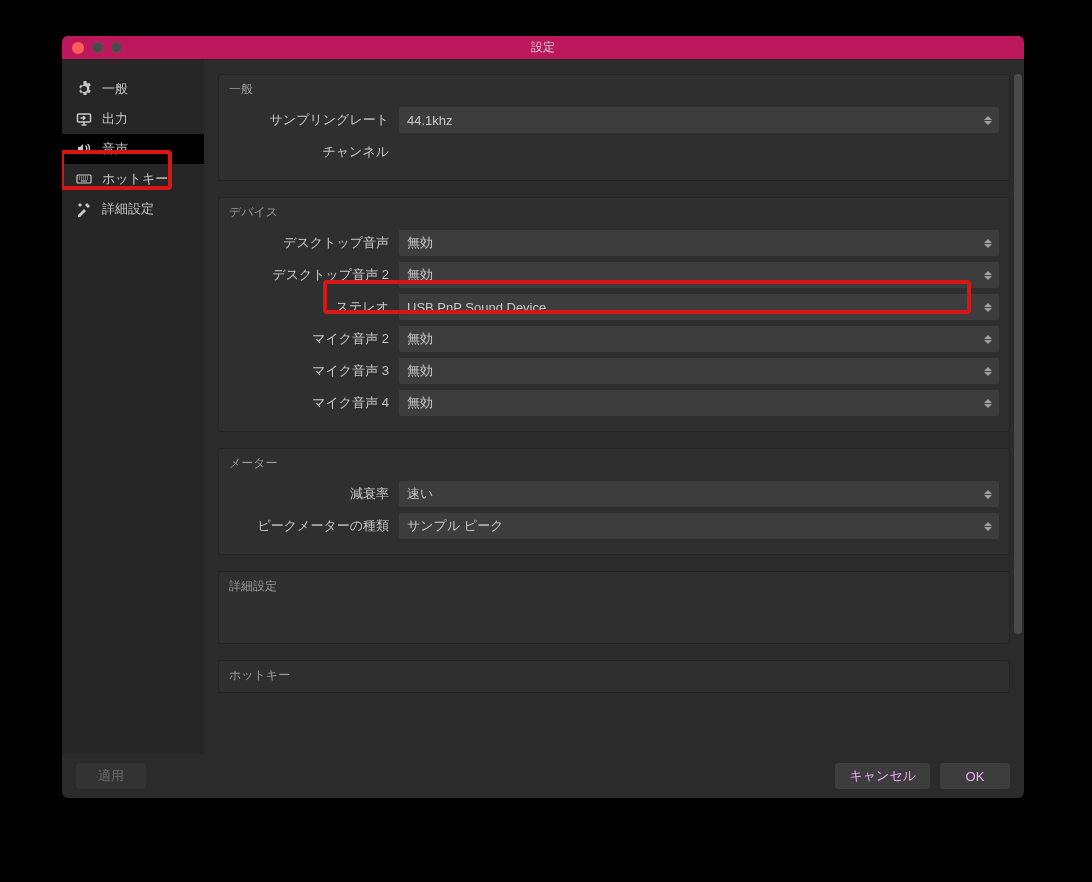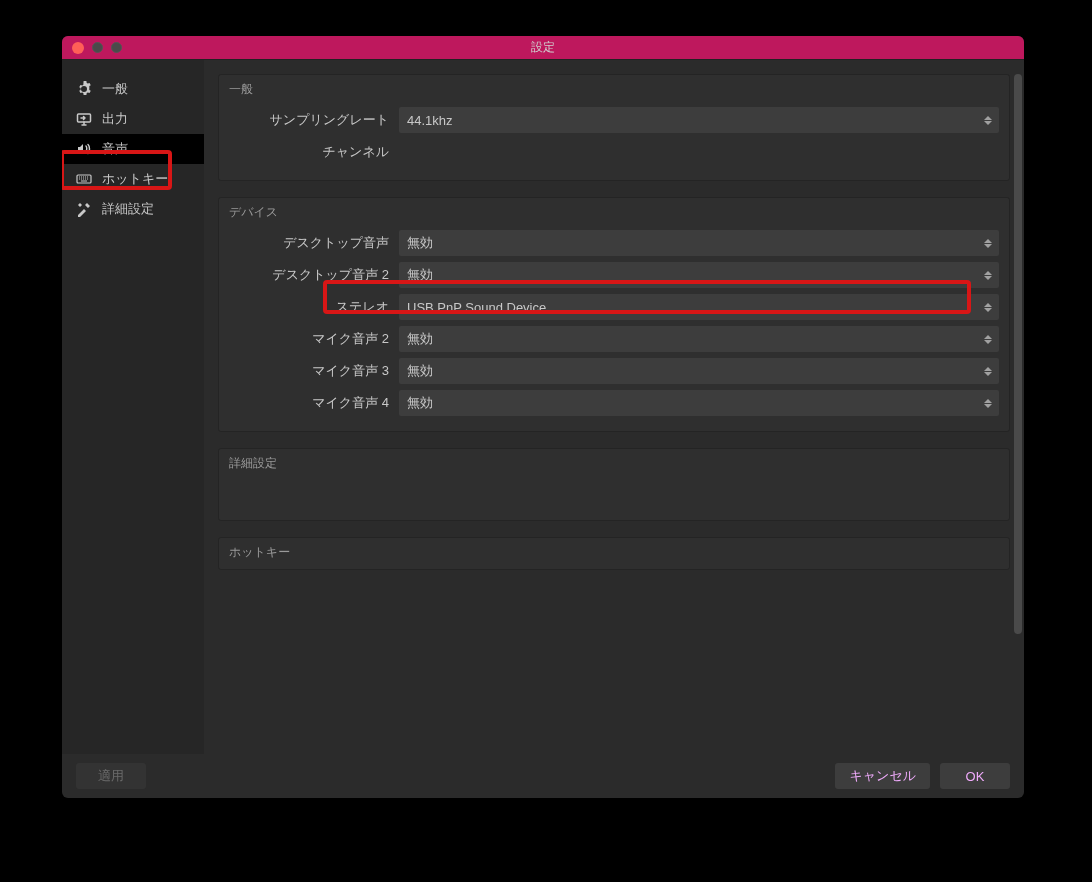--- a/index.html
+++ b/index.html
@@ -294,20 +294,41 @@
                 <div class="select">
                   <span>無効</span>
                   <span class="stepper"></span>
                 </div>
               </div>
           </div>
 
           <div class="highlight-side" style="left:104px; top:82px; width:648px; height:34px;"></div>
         </div>
 
+        <div class="section">
+          <div class="section-title">メーター</div>
+          <div class="row">
+            <div class="row-label">減衰率</div>
+            <div class="row-field">
+                <div class="select">
+                  <span>速い</span>
+                  <span class="stepper"></span>
+                </div>
+              </div>
+          </div>
+          <div class="row">
+            <div class="row-label">ピークメーターの種類</div>
+            <div class="row-field">
+                <div class="select">
+                  <span>サンプル ピーク</span>
+                  <span class="stepper"></span>
+                </div>
+              </div>
+          </div>
+        </div>
 
         <div class="section" style="padding-bottom:40px;">
           <div class="section-title">詳細設定</div>
         </div>
 
         <div class="section" style="padding-bottom:0;">
           <div class="section-title">ホットキー</div>
 
         </div>
       </div>

